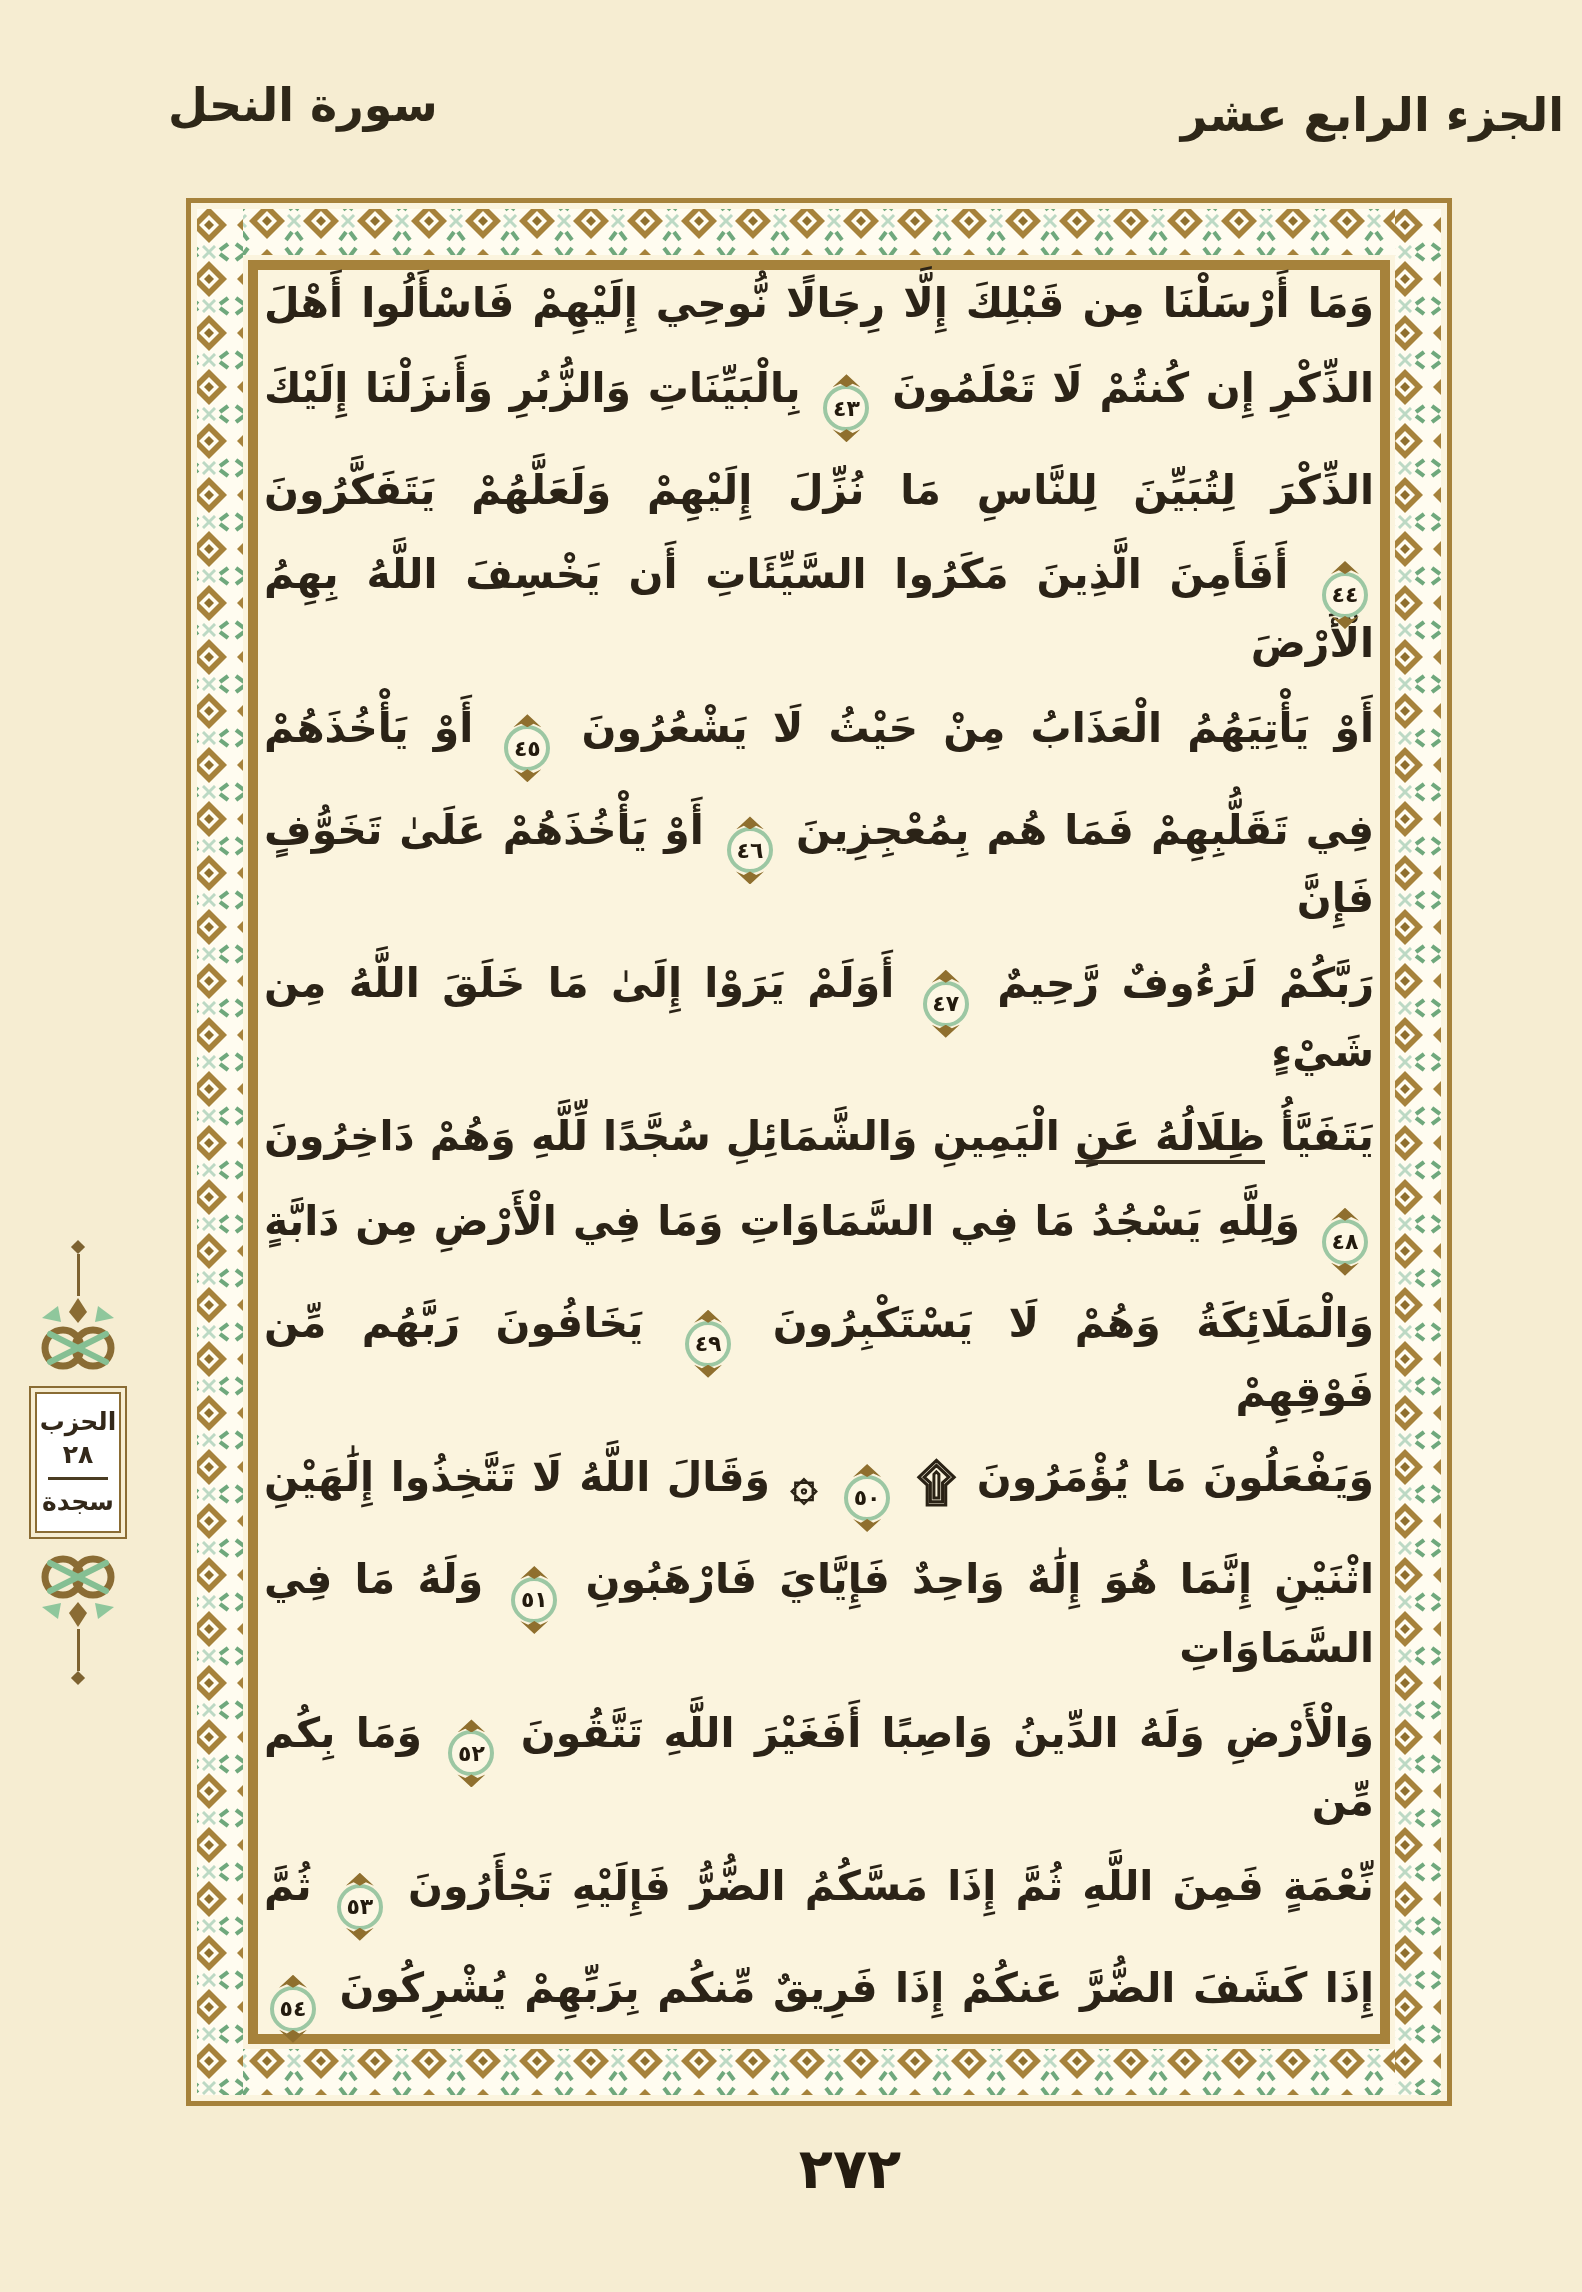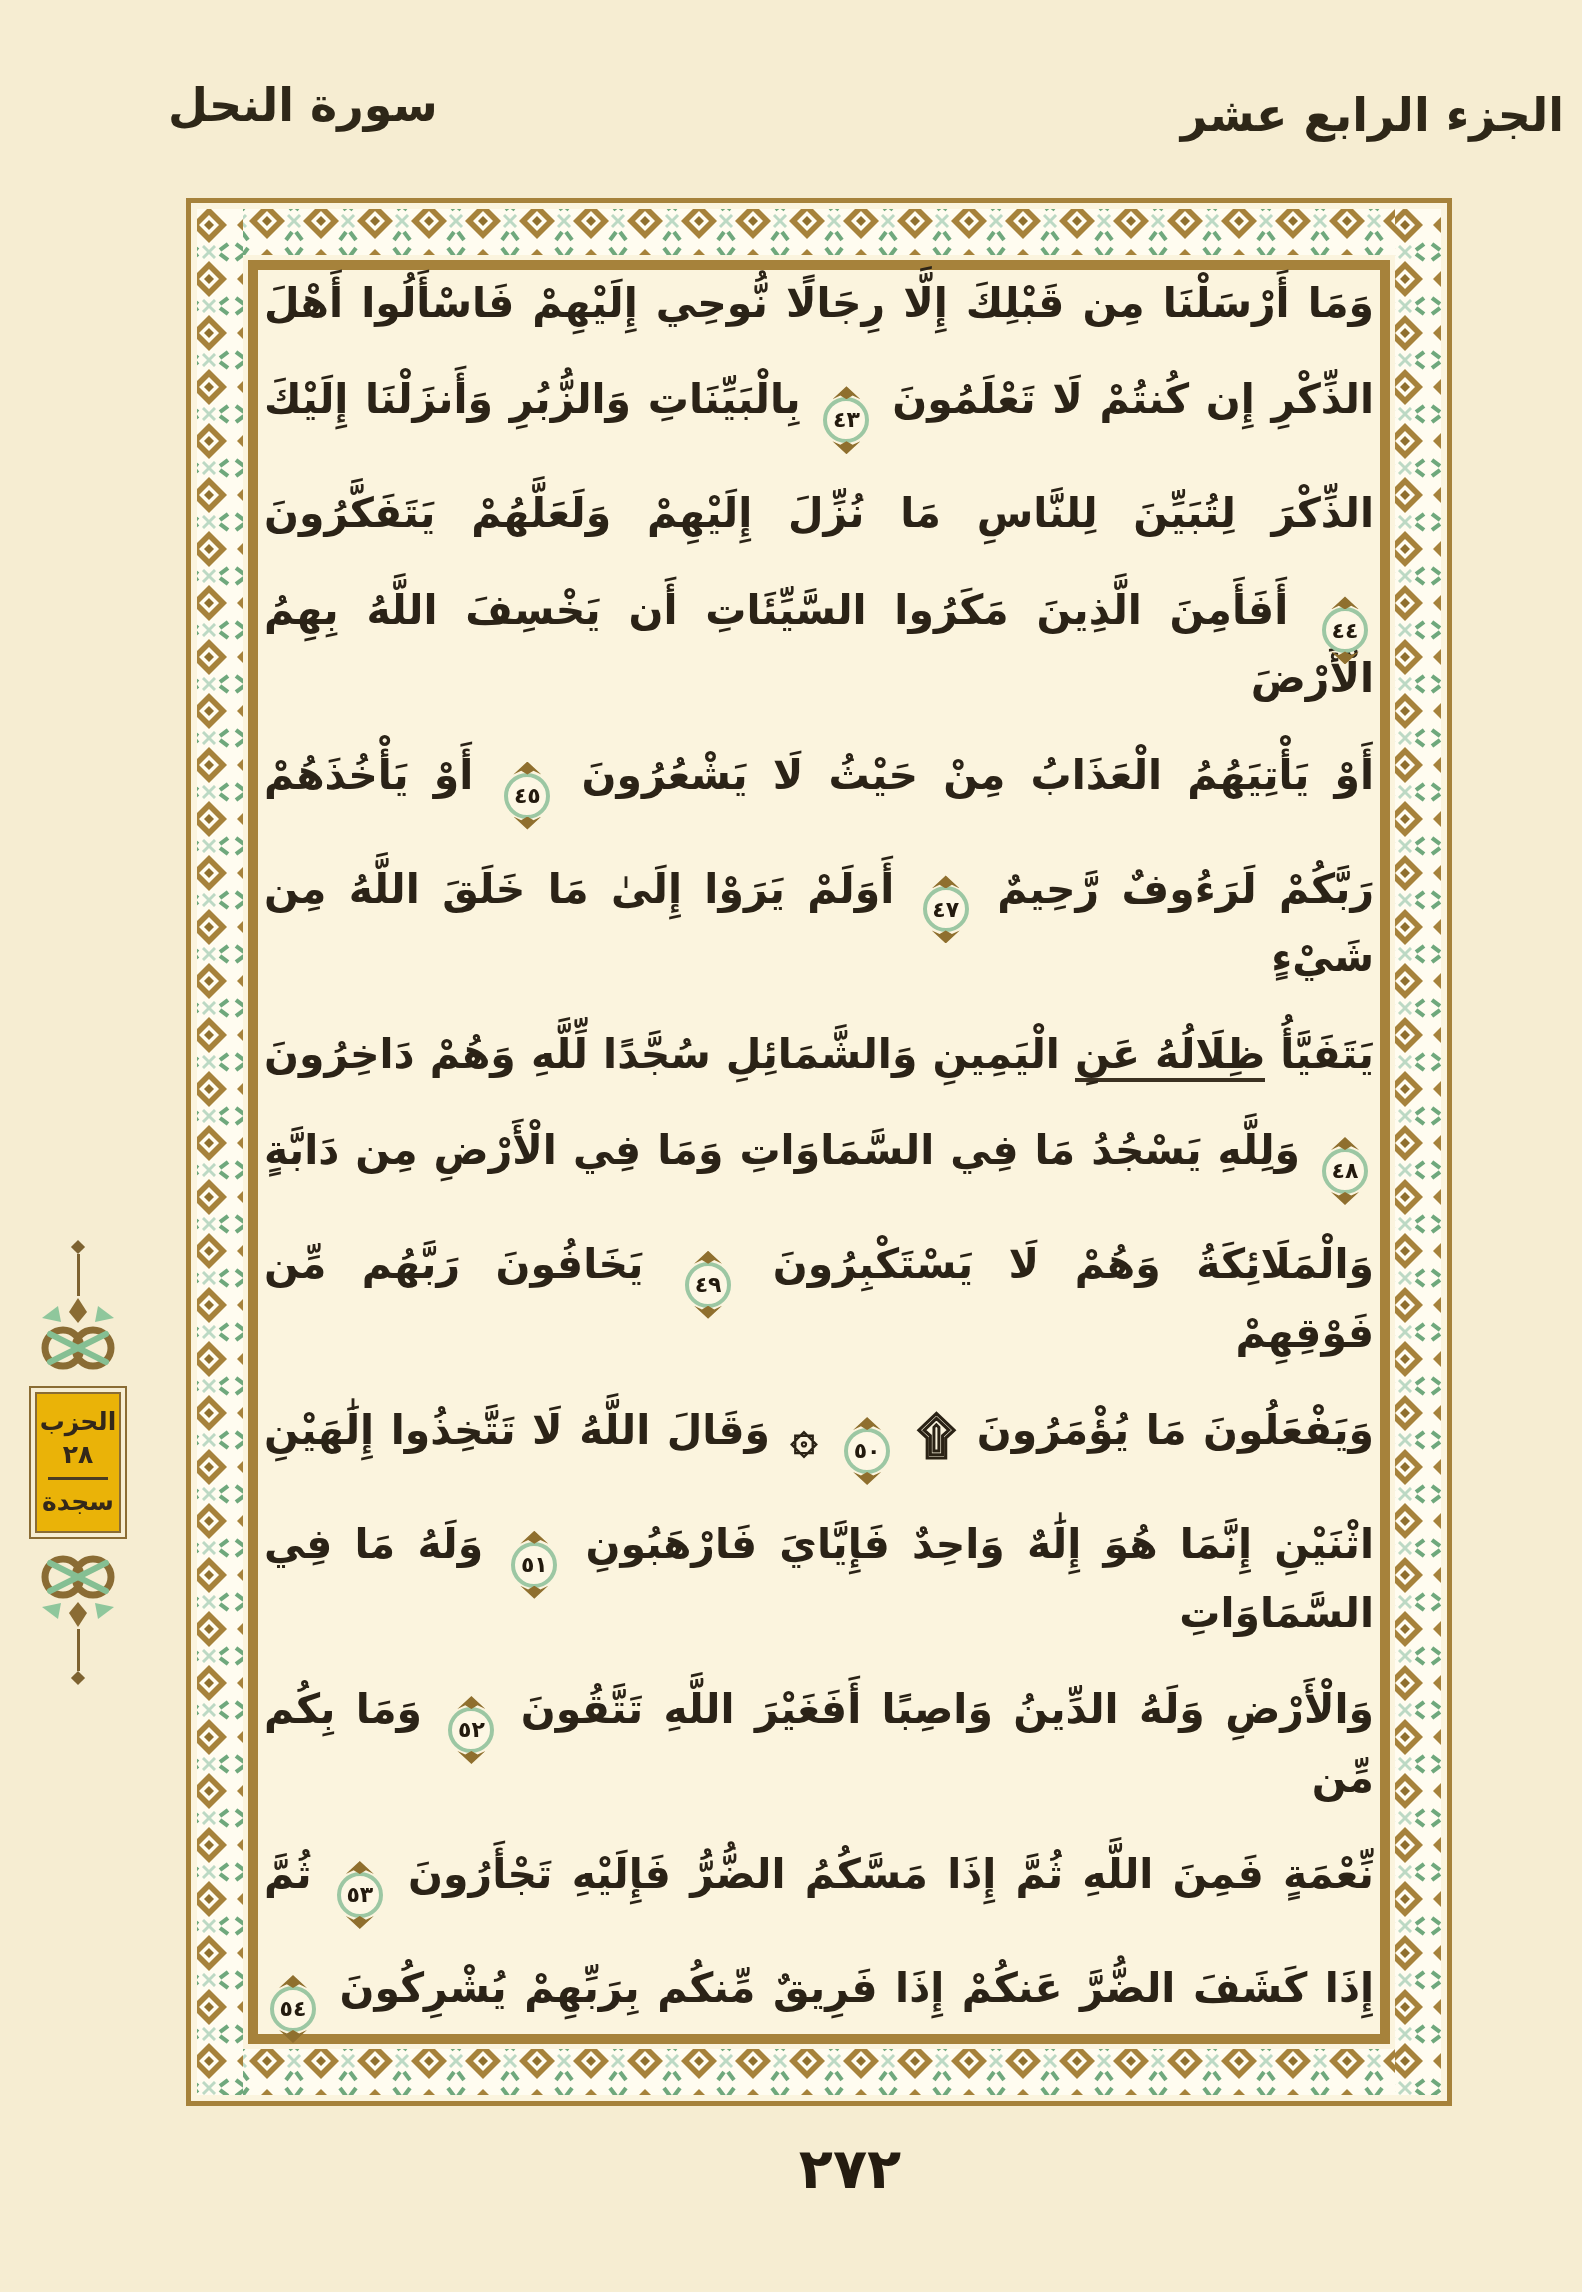--- a/index.html
+++ b/index.html
@@ -101,21 +101,21 @@
     position:absolute;
     left:20px;top:1240px;
     width:116px;
     display:flex;flex-direction:column;align-items:center;
   }
   .finial{width:10px;height:10px;background:#7d6230;transform:rotate(45deg);margin:2px 0;}
   .stem{width:3px;height:42px;background:#7d6230;}
   .knot-flip{transform:scaleY(-1);}
   .cartouche{
     width:86px;
-    background:#eab308;
+    background:#ffffff;
     border:2px solid #8a6c34;
     outline:2px solid #8a6c34;
     outline-offset:4px;
     margin:8px 0;
     padding:12px 4px;
     display:flex;flex-direction:column;align-items:center;
     direction:rtl;
   }
   .cartouche .hz{font-size:25px;font-weight:700;color:#33281a;line-height:1.3;}
   .cartouche .divider{width:80%;border-top:3px solid #4a3c22;margin:6px 0;}
@@ -171,20 +171,21 @@
     <rect x="1209" y="11" width="46" height="1886" fill="url(#dpv)"></rect>
     <rect x="67" y="67" width="1132" height="1774" fill="none" stroke="#a6823b" stroke-width="10"></rect>
   </svg>
 
   <div class="text-block">
       <div class="qline"><span class="qt">وَمَا أَرْسَلْنَا مِن قَبْلِكَ إِلَّا رِجَالًا نُّوحِي إِلَيْهِمْ فَاسْأَلُوا أَهْلَ</span></div>
       <div class="qline"><span class="qt">الذِّكْرِ إِن كُنتُمْ لَا تَعْلَمُونَ</span> <span class="vnum">٤٣</span> <span class="qt">بِالْبَيِّنَاتِ وَالزُّبُرِ وَأَنزَلْنَا إِلَيْكَ</span></div>
       <div class="qline"><span class="qt">الذِّكْرَ لِتُبَيِّنَ لِلنَّاسِ مَا نُزِّلَ إِلَيْهِمْ وَلَعَلَّهُمْ يَتَفَكَّرُونَ</span></div>
       <div class="qline"><span class="vnum">٤٤</span> <span class="qt">أَفَأَمِنَ الَّذِينَ مَكَرُوا السَّيِّئَاتِ أَن يَخْسِفَ اللَّهُ بِهِمُ الْأَرْضَ</span></div>
       <div class="qline"><span class="qt">أَوْ يَأْتِيَهُمُ الْعَذَابُ مِنْ حَيْثُ لَا يَشْعُرُونَ</span> <span class="vnum">٤٥</span> <span class="qt">أَوْ يَأْخُذَهُمْ</span></div>
+      <div class="qline"><span class="qt">فِي تَقَلُّبِهِمْ فَمَا هُم بِمُعْجِزِينَ</span> <span class="vnum">٤٦</span> <span class="qt">أَوْ يَأْخُذَهُمْ عَلَىٰ تَخَوُّفٍ فَإِنَّ</span></div>
       <div class="qline"><span class="qt">رَبَّكُمْ لَرَءُوفٌ رَّحِيمٌ</span> <span class="vnum">٤٧</span> <span class="qt">أَوَلَمْ يَرَوْا إِلَىٰ مَا خَلَقَ اللَّهُ مِن شَيْءٍ</span></div>
       <div class="qline"><span class="qt">يَتَفَيَّأُ</span> <span class="qt underlined">ظِلَالُهُ عَنِ</span> <span class="qt">الْيَمِينِ وَالشَّمَائِلِ سُجَّدًا لِّلَّهِ وَهُمْ دَاخِرُونَ</span></div>
       <div class="qline"><span class="vnum">٤٨</span> <span class="qt">وَلِلَّهِ يَسْجُدُ مَا فِي السَّمَاوَاتِ وَمَا فِي الْأَرْضِ مِن دَابَّةٍ</span></div>
       <div class="qline"><span class="qt">وَالْمَلَائِكَةُ وَهُمْ لَا يَسْتَكْبِرُونَ</span> <span class="vnum">٤٩</span> <span class="qt">يَخَافُونَ رَبَّهُم مِّن فَوْقِهِمْ</span></div>
       <div class="qline"><span class="qt">وَيَفْعَلُونَ مَا يُؤْمَرُونَ</span> <span class="sjd">۩</span> <span class="vnum">٥٠</span> <span class="rub">۞</span> <span class="qt">وَقَالَ اللَّهُ لَا تَتَّخِذُوا إِلَٰهَيْنِ</span></div>
       <div class="qline"><span class="qt">اثْنَيْنِ إِنَّمَا هُوَ إِلَٰهٌ وَاحِدٌ فَإِيَّايَ فَارْهَبُونِ</span> <span class="vnum">٥١</span> <span class="qt">وَلَهُ مَا فِي السَّمَاوَاتِ</span></div>
       <div class="qline"><span class="qt">وَالْأَرْضِ وَلَهُ الدِّينُ وَاصِبًا أَفَغَيْرَ اللَّهِ تَتَّقُونَ</span> <span class="vnum">٥٢</span> <span class="qt">وَمَا بِكُم مِّن</span></div>
       <div class="qline"><span class="qt">نِّعْمَةٍ فَمِنَ اللَّهِ ثُمَّ إِذَا مَسَّكُمُ الضُّرُّ فَإِلَيْهِ تَجْأَرُونَ</span> <span class="vnum">٥٣</span> <span class="qt">ثُمَّ</span></div>
       <div class="qline"><span class="qt">إِذَا كَشَفَ الضُّرَّ عَنكُمْ إِذَا فَرِيقٌ مِّنكُم بِرَبِّهِمْ يُشْرِكُونَ</span> <span class="vnum">٥٤</span></div>
     </div>

